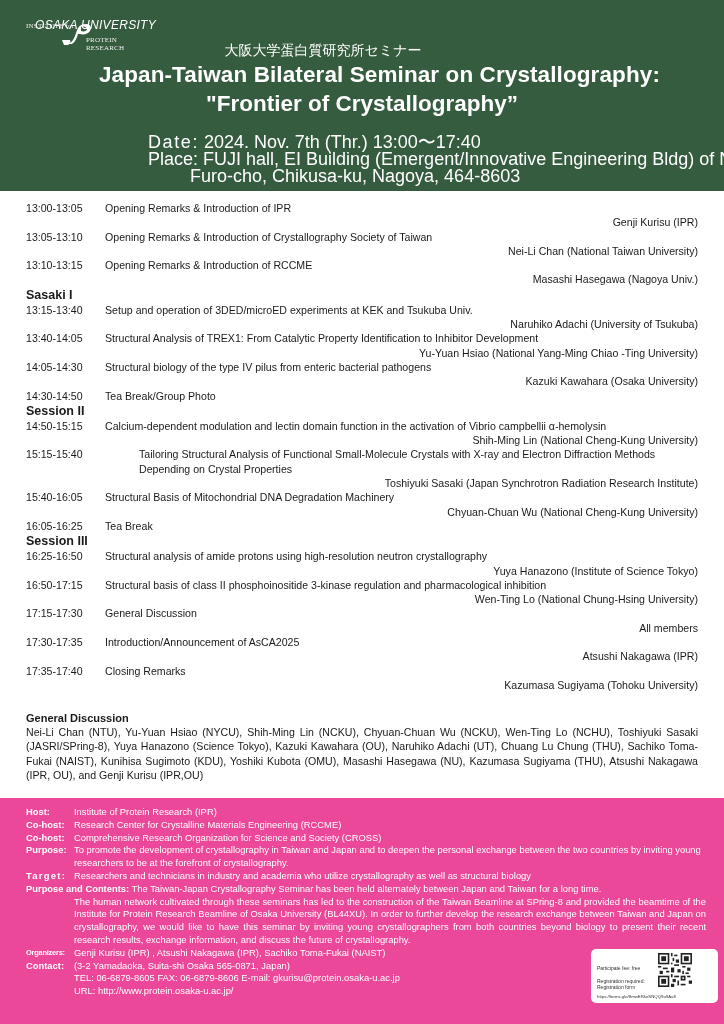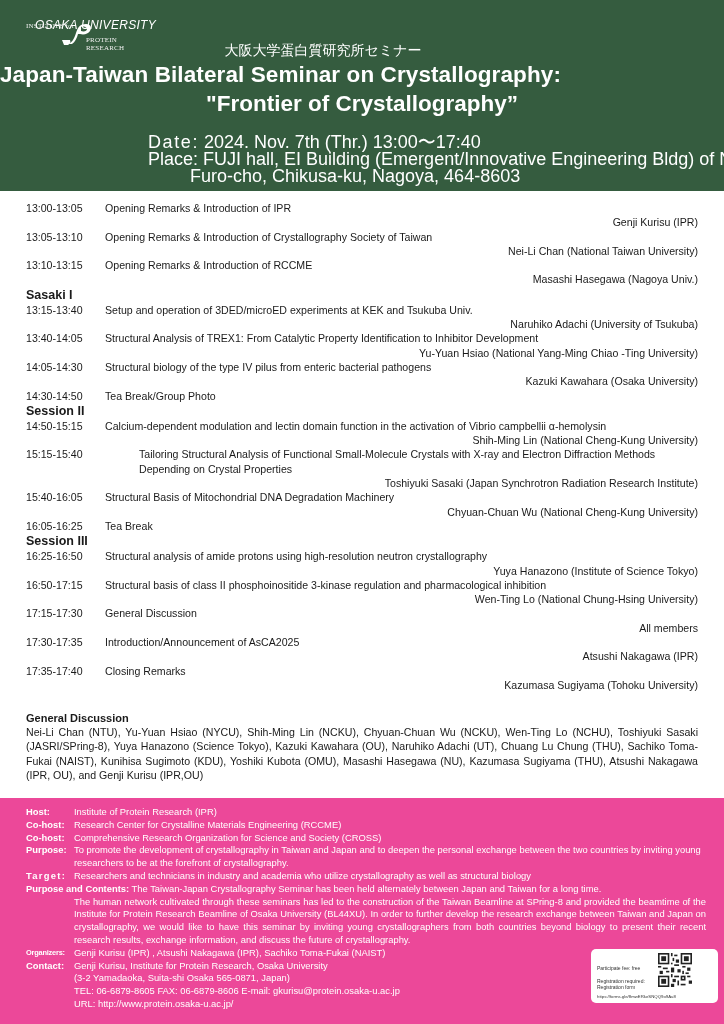--- a/index.html
+++ b/index.html
@@ -8,21 +8,21 @@
 
   .header { position: absolute; left: 0; top: 0; width: 724px; height: 191px; background: #355c3f; color: #ffffff; }
   .logo { position: absolute; left: 26px; top: 22px; width: 130px; height: 24px; }
   .logo .t1 { position: absolute; left: 0; top: 0; font-family: "Liberation Serif", serif; font-size: 7px; letter-spacing: 0.2px; color: #f0f0f0; }
   .logo .t2 { position: absolute; left: 60px; top: 14px; font-family: "Liberation Serif", serif; font-size: 7px; letter-spacing: 0.2px; color: #f0f0f0; }
   .logo svg { position: absolute; left: 36px; top: 0px; }
   .osaka { position: absolute; left: 0; width: 711px; top: 18px; text-align: left; font-size: 12px; font-style: italic; letter-spacing: 0.3px; }
   .osaka span { position: relative; left: 35px; }
   .jp { position: absolute; left: 0; width: 576px; top: 35px; text-align: center; font-size: 14px; font-family: "DejaVu Sans", sans-serif; margin-top: 7px; }
   .jp span { position: relative; left: 35px; }
-  .title1 { position: absolute; left: 0; width: 660px; top: 62px; text-align: left; font-size: 22.5px; font-weight: bold; letter-spacing: 0.1px; }
+  .title1 { position: absolute; left: 0; width: 660px; top: 62px; text-align: right; font-size: 22.5px; font-weight: bold; letter-spacing: 0.1px; }
   .title2 { position: absolute; left: 0; width: 724px; top: 91px; text-align: center; font-size: 22.5px; font-weight: bold; }
   .meta { position: absolute; left: 148px; top: 134px; font-size: 18px; line-height: 17px; }
   .meta .row { white-space: nowrap; }
   .meta .lbl { display: inline-block; }
   .meta .date-lbl { letter-spacing: 1.6px; }
   .meta .indent { padding-left: 42px; }
 
   .program { position: absolute; left: 26px; top: 201px; width: 672px; font-size: 10.6px; }
   .item { position: relative; }
   .line { display: flex; height: 14.3px; line-height: 14.3px; white-space: nowrap; }
@@ -237,21 +237,20 @@
       <span>The Taiwan-Japan Crystallography Seminar has been held alternately between Japan and Taiwan for a long time.</span>
     </div>
     <div class="frow pc-body" style="display:block;">The human network cultivated through these seminars has led to the construction of the Taiwan Beamline at SPring-8 and provided the beamtime of the Institute for Protein Research Beamline of Osaka University (BL44XU). In order to further develop the research exchange between Taiwan and Japan on crystallography, we would like to have this seminar by inviting young crystallographers from both countries beyond biology to present their recent research results, exchange information, and discuss the future of crystallography.</div>
     <div class="frow">
       <span class="flbl small">Organizers:</span>
       <span class="fval">Genji Kurisu (IPR) , Atsushi Nakagawa (IPR), Sachiko Toma-Fukai (NAIST)</span>
     </div>
     <div class="frow">
       <span class="flbl">Contact:</span>
       <span class="fval">
-        <span style="display:block">Genji Kurisu, Institute for Protein Research, Osaka University</span>
         <span style="display:block">(3-2 Yamadaoka, Suita-shi Osaka 565-0871, Japan)</span>
         <span style="display:block">TEL: 06-6879-8605 FAX: 06-6879-8606 E-mail: gkurisu@protein.osaka-u.ac.jp</span>
         <span style="display:block">URL: http://www.protein.osaka-u.ac.jp/</span>
       </span>
     </div>
   </div>
 </div>
 
 <div class="qrcard">
   <span class="q1">Participate fee: free</span>

